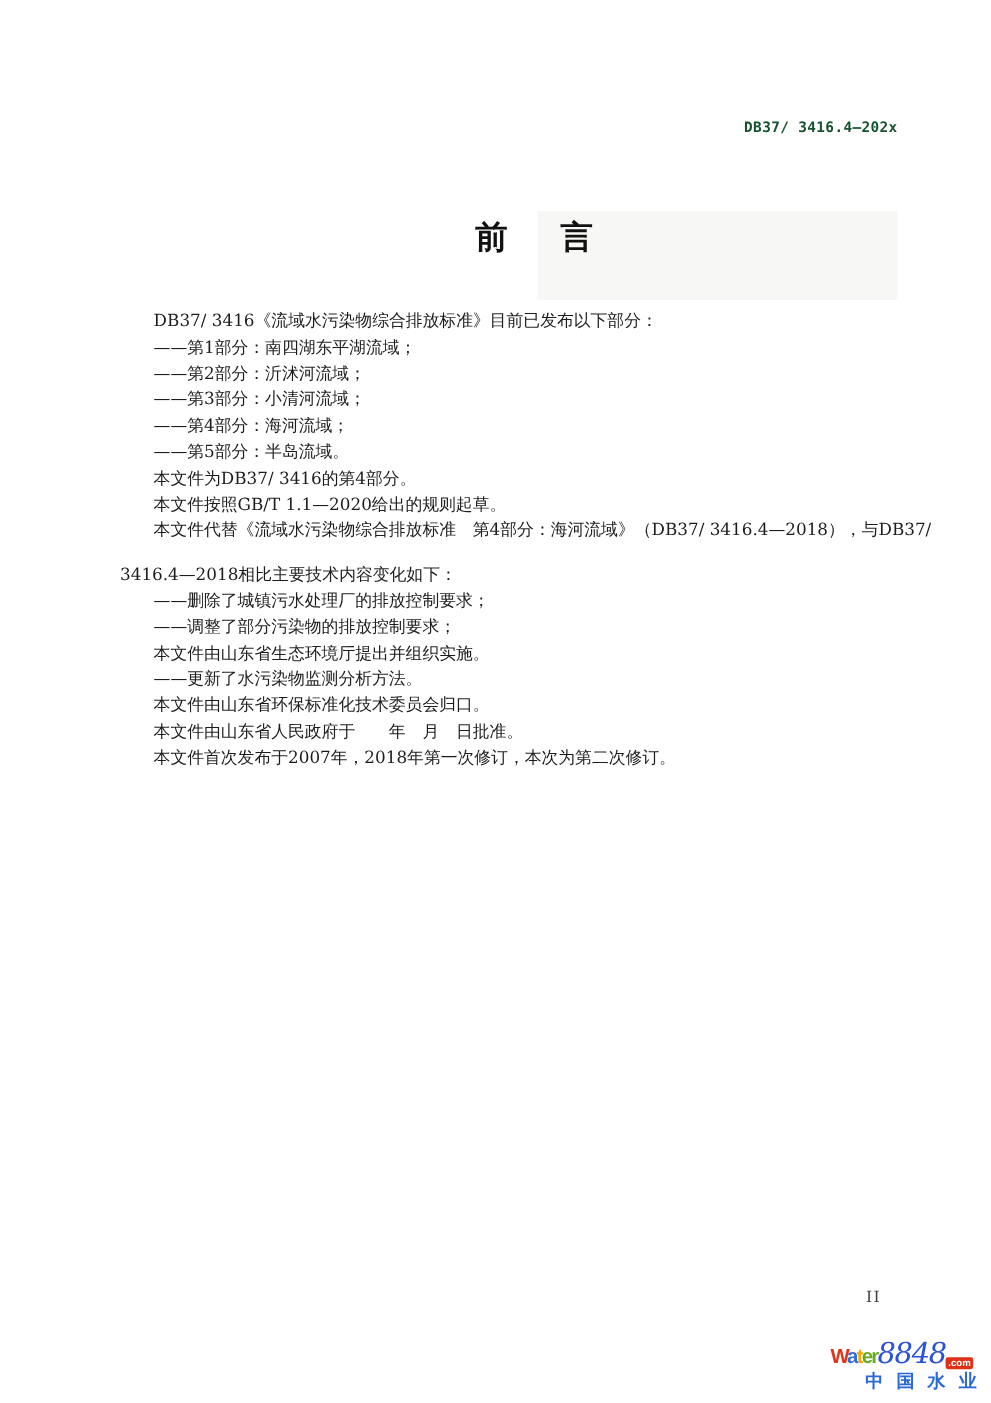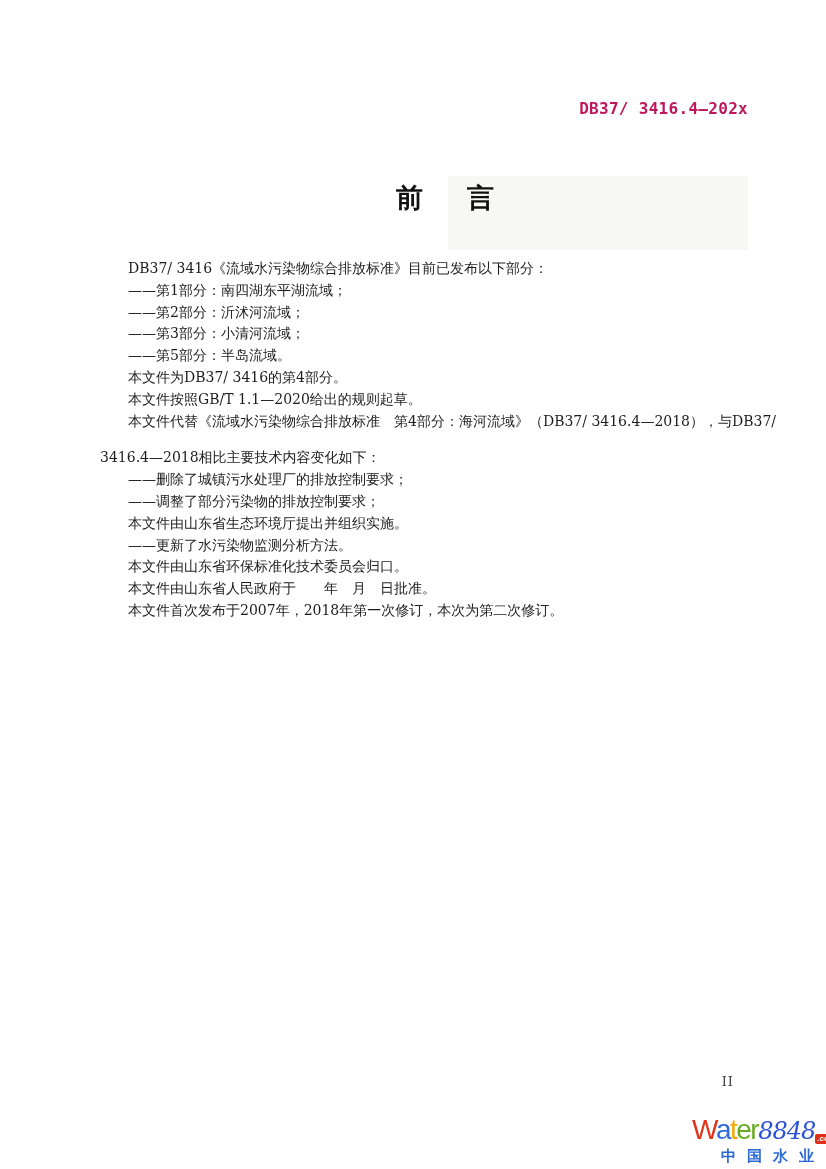--- a/index.html
+++ b/index.html
@@ -16,22 +16,22 @@
     position: absolute;
     left: 448px; top: 176px;
     width: 300px; height: 74px;
     background: #f7f7f6;
   }
   .header-code {
     position: absolute;
     top: 99px; right: 78px;
     font-family: "DejaVu Sans Mono", "Liberation Mono", monospace;
     font-weight: 700;
-    font-size: 16px;
-    color: #be185d;
+    font-size: 12px;
+    color: #14532d;
     letter-spacing: 0.3px;
   }
   .doc-title {
     position: absolute;
     top: 180px; left: 0;
     width: 100%;
     margin: 0;
     text-align: center;
     font-family: "Liberation Sans", "DejaVu Sans", sans-serif;
     font-weight: 700;
@@ -59,22 +59,22 @@
   }
   .logo {
     position: absolute;
     left: 692px; top: 1116px;
     width: 132px;
     line-height: 1;
   }
   .logo-top { white-space: nowrap; }
   .logo-wordmark {
     font-family: "Liberation Sans", "DejaVu Sans", sans-serif;
-    font-weight: 400;
-    font-size: 28px;
+    font-weight: 700;
+    font-size: 17px;
     letter-spacing: -1.5px;
   }
   .logo-number {
     font-family: "DejaVu Serif", serif;
     font-style: italic;
     font-weight: 400;
     font-size: 24px;
     letter-spacing: -1px;
   }
   .logo-domain {
@@ -107,20 +107,21 @@
 
   <div class="header-code">DB37/ 3416.4—202x</div>
 
   <h1 class="doc-title"><span>前</span><span class="title-gap"></span><span>言</span></h1>
 
   <div class="foreword">
       <div class="fline">DB37/ 3416《流域水污染物综合排放标准》目前已发布以下部分：</div>
       <div class="fline">——第1部分：南四湖东平湖流域；</div>
       <div class="fline">——第2部分：沂沭河流域；</div>
       <div class="fline">——第3部分：小清河流域；</div>
+      <div class="fline">——第4部分：海河流域；</div>
       <div class="fline">——第5部分：半岛流域。</div>
       <div class="fline">本文件为DB37/ 3416的第4部分。</div>
       <div class="fline">本文件按照GB/T 1.1—2020给出的规则起草。</div>
       <div class="fline">本文件代替《流域水污染物综合排放标准　第4部分：海河流域》（DB37/ 3416.4—2018），与DB37/</div>
       <div class="fline noindent">3416.4—2018相比主要技术内容变化如下：</div>
       <div class="fline">——删除了城镇污水处理厂的排放控制要求；</div>
       <div class="fline">——调整了部分污染物的排放控制要求；</div>
       <div class="fline">本文件由山东省生态环境厅提出并组织实施。</div>
       <div class="fline">——更新了水污染物监测分析方法。</div>
       <div class="fline">本文件由山东省环保标准化技术委员会归口。</div>

